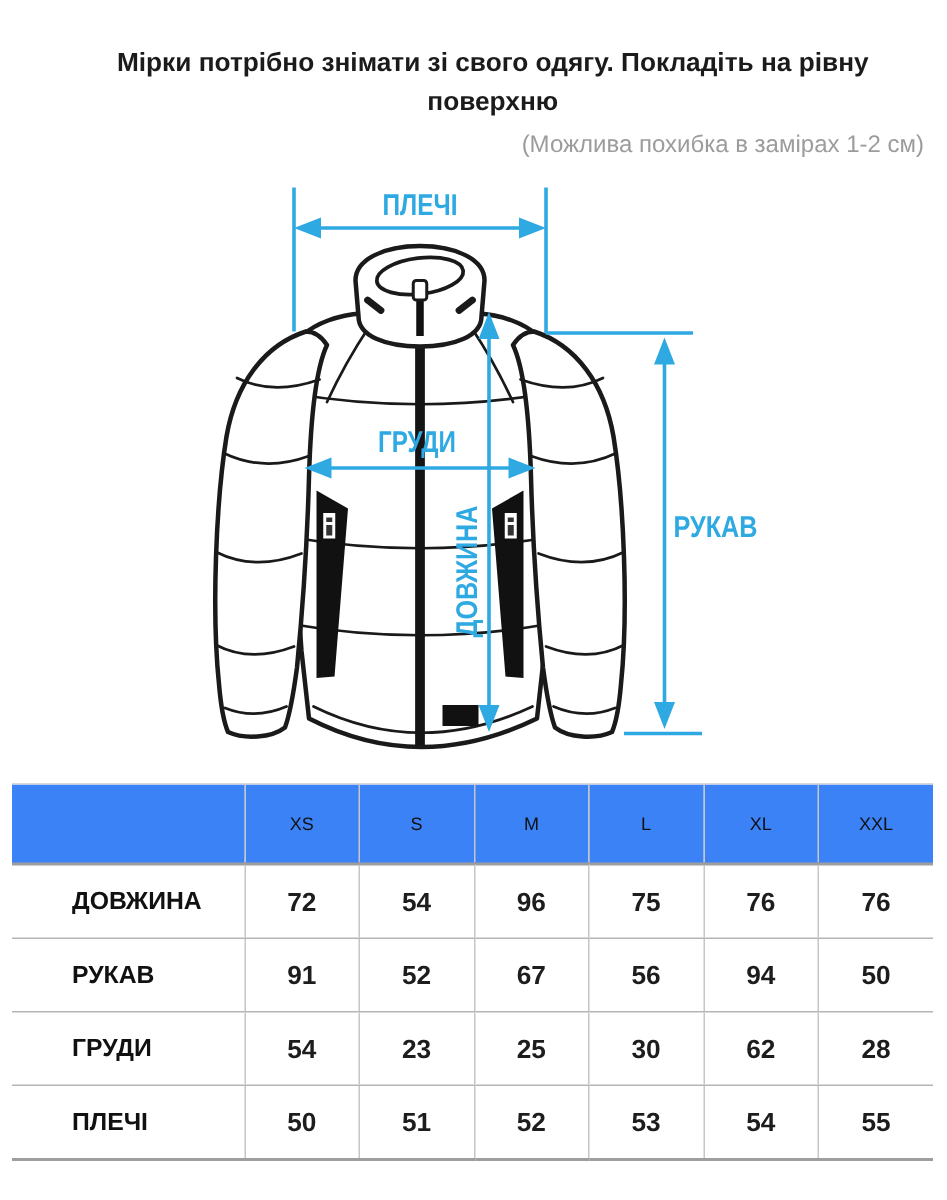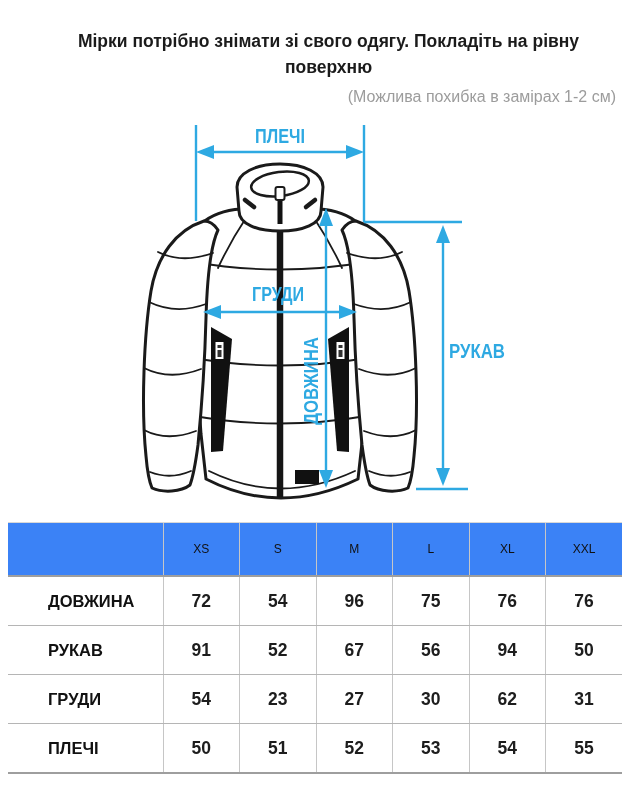--- a/index.html
+++ b/index.html
@@ -203,24 +203,24 @@
       <td>52</td>
       <td>67</td>
       <td>56</td>
       <td>94</td>
       <td>50</td>
     </tr>
     <tr>
       <td class="rowlabel">ГРУДИ</td>
       <td>54</td>
       <td>23</td>
-      <td>27</td>
+      <td>25</td>
       <td>30</td>
       <td>62</td>
-      <td>31</td>
+      <td>28</td>
     </tr>
     <tr>
       <td class="rowlabel">ПЛЕЧІ</td>
       <td>50</td>
       <td>51</td>
       <td>52</td>
       <td>53</td>
       <td>54</td>
       <td>55</td>
     </tr>

